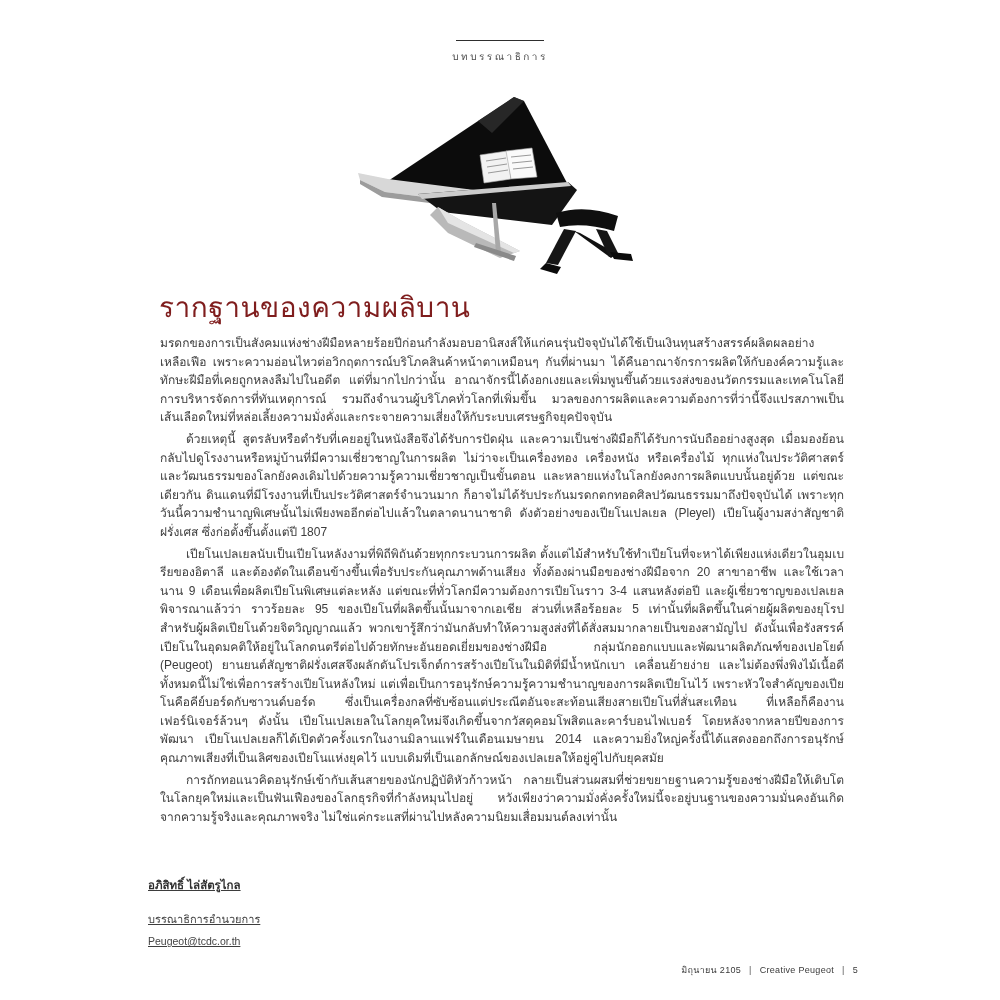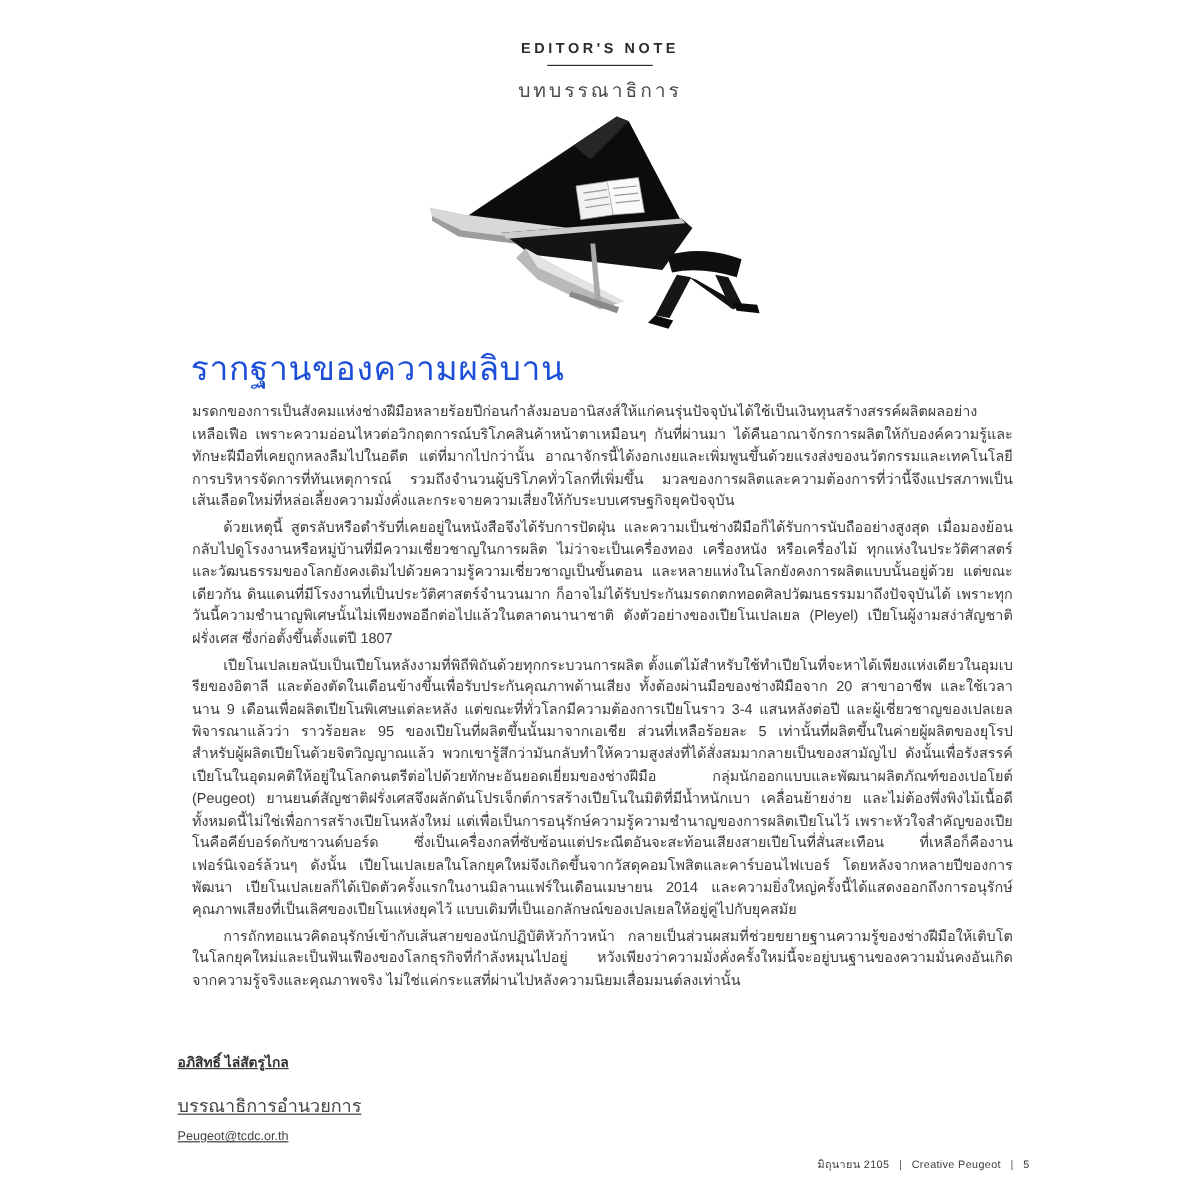--- a/index.html
+++ b/index.html
@@ -4,47 +4,46 @@
 <style>
   html,body{margin:0;padding:0;background:#fff;}
   .page{
     position:relative;width:1000px;height:1000px;background:#ffffff;overflow:hidden;
     font-family:"Liberation Sans","DejaVu Sans",sans-serif;color:#3d3d3d;
   }
   
   .header{position:absolute;top:33px;left:0;width:100%;text-align:center;}
   .header-title{font-size:12px;font-weight:700;letter-spacing:3px;color:#2b2b2b;}
   .header-rule{width:88px;height:0;border-top:1.5px solid #2e2e2e;margin:7px auto 8px auto;}
-  .header-subtitle{font-size:16px;letter-spacing:2.5px;color:#4a4a4a;}
+  .header-subtitle{font-size:10px;letter-spacing:2.5px;color:#4a4a4a;}
   
   .piano-figure{position:absolute;left:330px;top:95px;width:350px;height:190px;margin:0;}
   
-  .headline{position:absolute;left:159px;top:266px;font-size:28px;font-weight:400;color:#1d4ed8;letter-spacing:0.5px;}
+  .headline{position:absolute;left:159px;top:266px;font-size:28px;font-weight:400;color:#7f1d1d;letter-spacing:0.5px;}
   
   .article{position:absolute;left:160px;top:314px;width:684px;text-align:justify;
            font-size:12px;line-height:18.6px;color:#3c3c3c;margin-top:20px;}
   .para{margin:0;}
   .para + .para{margin-top:3px;text-indent:26px;}
   
   .signature{position:absolute;left:148px;top:876px;text-decoration:underline;}
   .signature-name{font-size:11.5px;font-weight:700;color:#2f2f2f;margin:0 0 7px 0;}
-  .signature-role{font-size:15px;color:#454545;margin:16px 0 7px 0;}
+  .signature-role{font-size:11px;color:#454545;margin:16px 0 7px 0;}
   .signature-email{font-size:10.5px;color:#454545;margin:0;}
   
   .footer{position:absolute;top:963px;right:138px;font-size:9px;color:#3a3a3a;letter-spacing:0.3px;}
   .footer span{padding:0 4px;}
   .footer .sep{color:#555;padding:0 4px;}
 </style>
 </head>
 <body>
 
 <div class="page">
 
   <div class="header">
-    <div class="header-title">EDITOR'S NOTE</div>
     <div class="header-rule"></div>
     <div class="header-subtitle">บทบรรณาธิการ</div>
   </div>
 
   <figure class="piano-figure">
     <svg width="350" height="190" viewBox="0 0 350 190" xmlns="http://www.w3.org/2000/svg">
 
       <polygon points="58,86 148,26 184,2 194,6 237,88 158,97" fill="#0c0c0c"></polygon>
       <polygon points="148,26 184,2 194,6 162,38" fill="#2e2e2e" opacity="0.8"></polygon>
 

